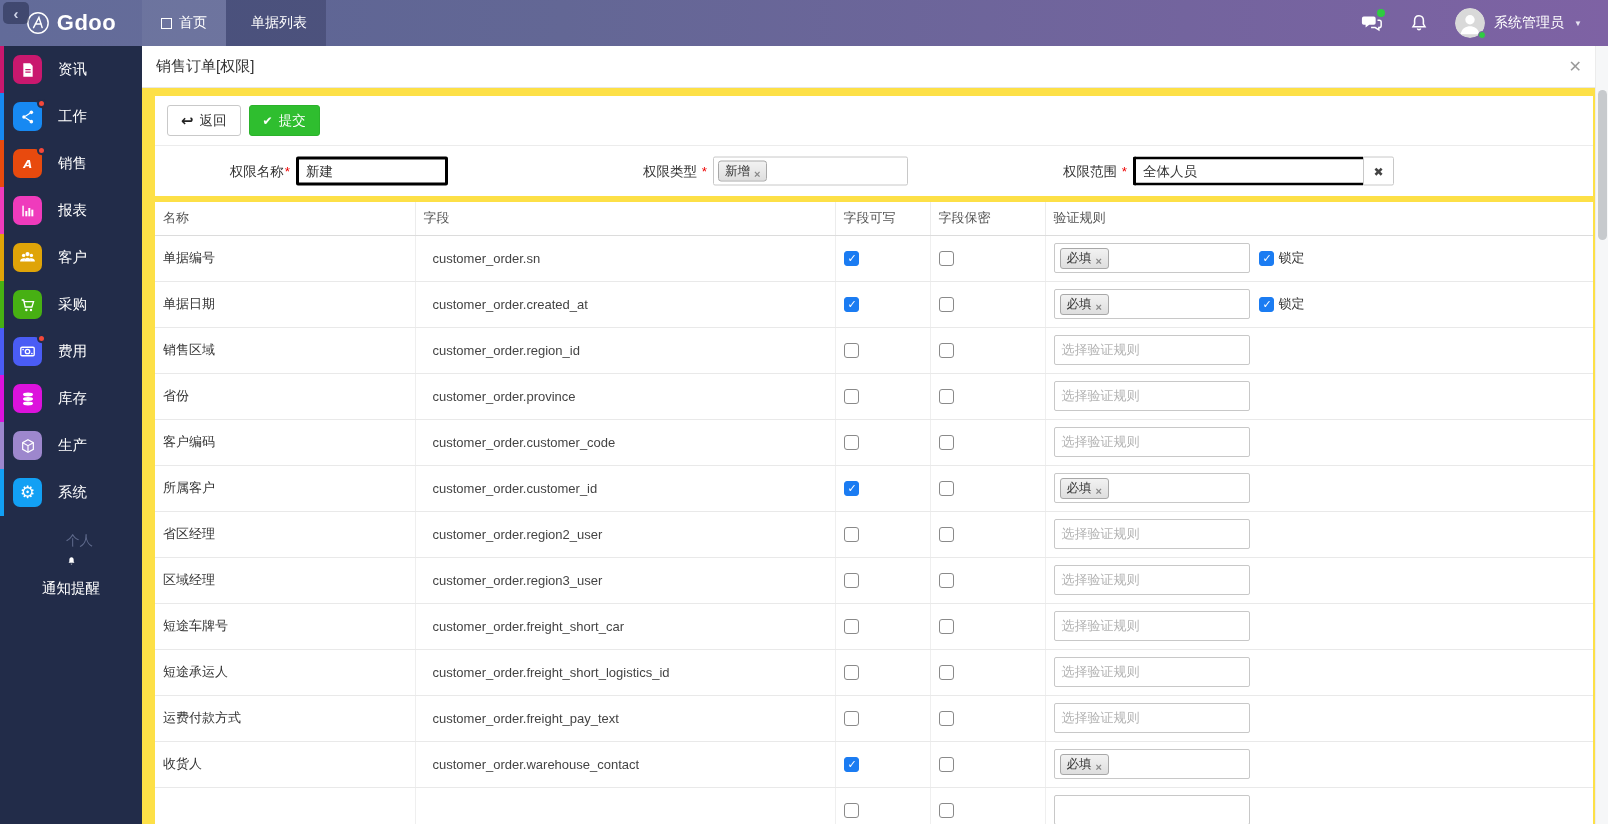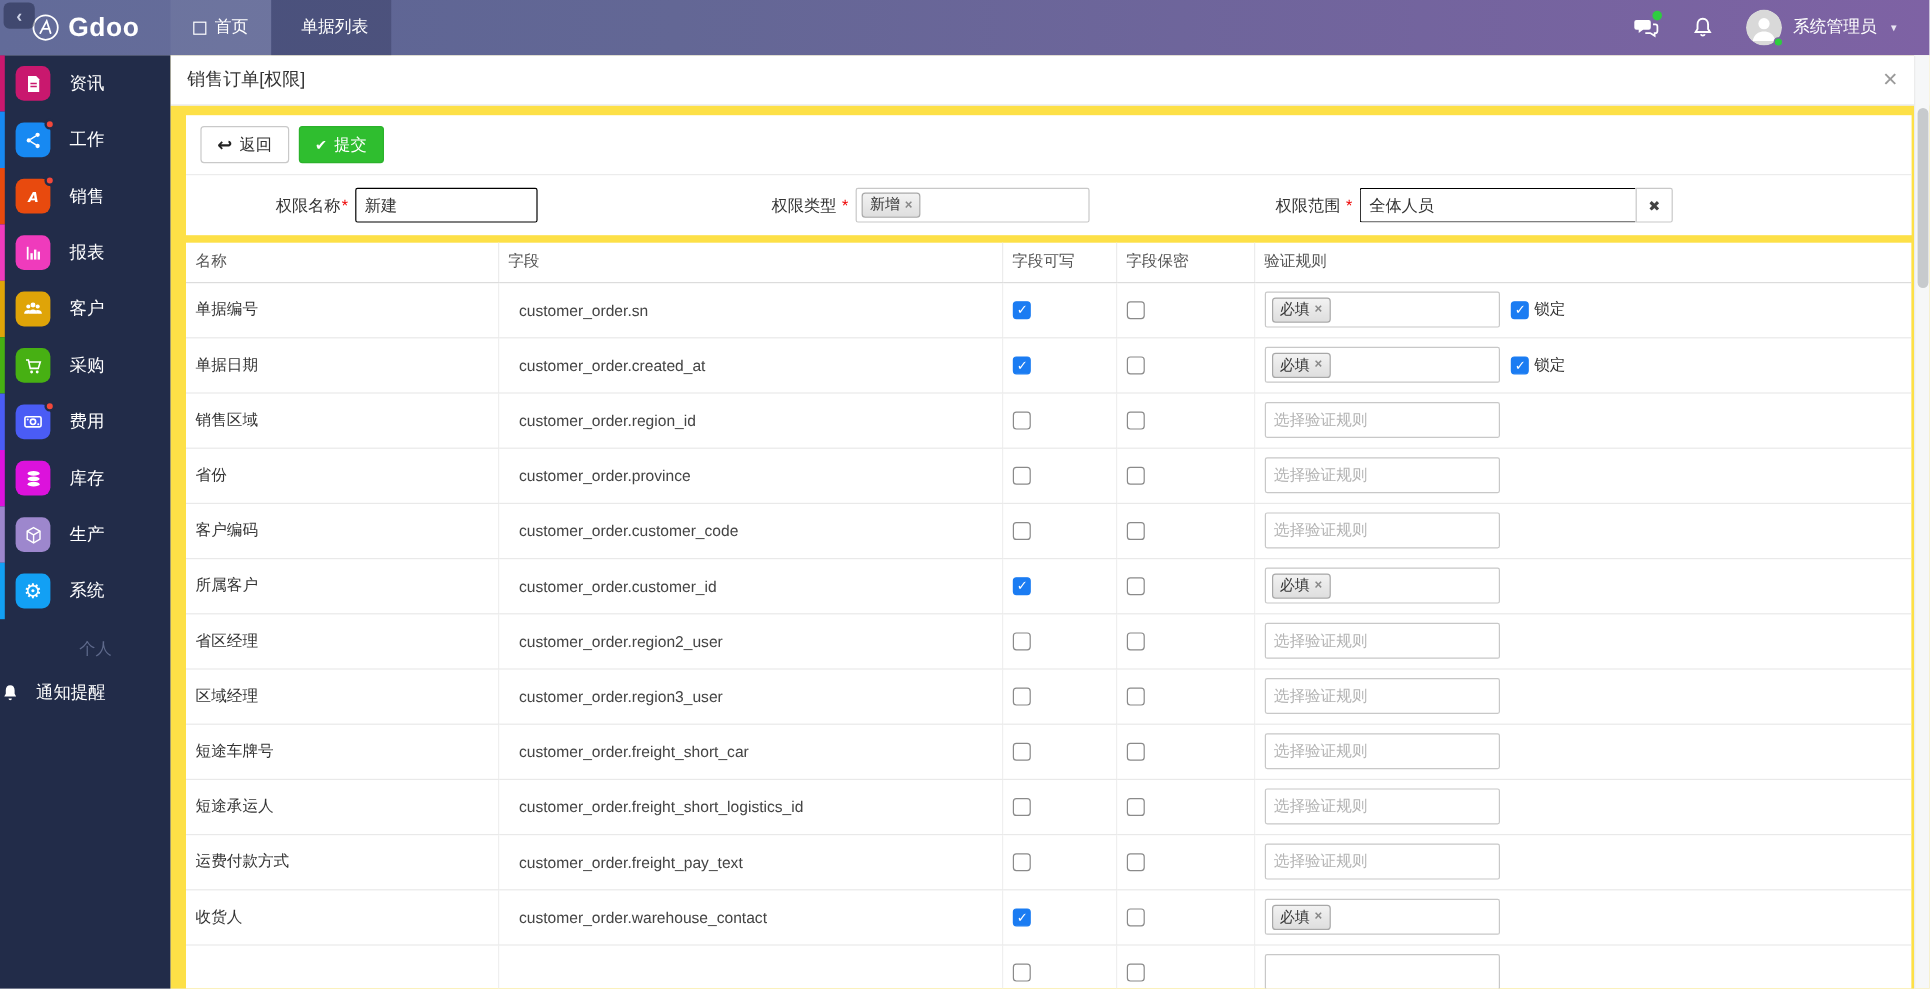--- a/index.html
+++ b/index.html
@@ -41,21 +41,21 @@
   .side-item { position:relative; height:47px; display:flex; align-items:center; cursor:pointer; }
   .side-strip { position:absolute; left:0; top:0; width:4px; height:100%; }
   .side-tile { position:relative; width:29px; height:29px; border-radius:7px; margin-left:13px;
                display:flex; align-items:center; justify-content:center; flex:none; }
   .side-tile svg { display:block; }
   .side-badge { position:absolute; top:-3px; right:-4px; width:9px; height:9px; border-radius:50%;
                 background:#f4483a; border:2px solid #222c49; }
   .side-label { color:#fff; font-size:14.5px; margin-left:16px; }
   .side-section { color:#5f6a8c; font-size:13.5px; padding:16px 0 6px 17px;text-align:center; }
   .side-notify { height:42px; display:flex; align-items:center; gap:13px;
-                 color:#fff; font-size:14.5px; cursor:pointer; }
+                 color:#fff; font-size:14.5px; cursor:pointer;flex-direction:column; }
   .side-notify svg { width:17px; height:17px; }
   .gear-glyph { color:#fff; font-size:17px; line-height:1; }
 
   
   .main { position:absolute; left:142px; top:46px; width:1466px; height:778px;
           background:#fde047; display:flex; flex-direction:column; }
   .titlebar { height:42px; background:#fff; border-bottom:1px solid #e7e7e7;
               display:flex; align-items:center; padding:0 22px 0 14px; flex:none; }
   .page-title { font-size:15px; color:#333; }
   .close-x { margin-left:auto; color:#9a9a9a; font-size:16px; cursor:pointer; padding:2px 4px; }
@@ -70,27 +70,27 @@
   .btn-back .bicon { font-size:15px; color:#222; font-weight:bold; }
   .btn-submit { background:#2fbe2f; border:1px solid #2bb22b; color:#fff; }
   .btn-submit .bicon { font-size:12px; }
 
   .formrow { position:relative; height:50px; }
   .fgroup { position:absolute; top:50%; transform:translateY(-50%); display:flex; align-items:center; }
   .fg1 { left:10px; } .fg2 { left:420px; } .fg3 { left:835px; }
   .flabel { font-size:13.5px; color:#333; text-align:right; }
   .fg1 .flabel { width:125px; } .fg2 .flabel { width:132px; } .fg3 .flabel { width:137px; }
   .req { color:#e00; margin-left:1px; }
-  .f-input { margin-left:6px; height:29px; border:1px solid #000000; border-radius:2px;
+  .f-input { margin-left:6px; height:29px; border:3px solid #000000; border-radius:2px;
              font-size:13.5px; color:#333; padding:0 7px; outline:none;
              font-family:"Liberation Sans","DejaVu Sans",sans-serif; }
   .fg1 .f-input { width:152px; }
   .tagbox { margin-left:6px; width:195px; height:29px; border:1px solid #c8c8c8; border-radius:2px;
             background:#fff; display:flex; align-items:center; padding:0 4px; cursor:text; }
-  .tag { display:inline-flex; align-items:center; gap:4px; background:linear-gradient(#f2f2f2,#dedede);
+  .tag { display:inline-flex; align-items:flex-end; gap:4px; background:linear-gradient(#f2f2f2,#dedede);
          border:1px solid #a8a8a8; border-radius:3px; padding:1px 6px; font-size:12.5px; color:#333; }
   .tag-x { color:#888; font-size:11px; font-weight:bold; cursor:pointer; }
   .igroup { margin-left:6px; display:flex; }
   .igroup .f-input { margin-left:0; width:230px; border-right:none; border-radius:2px 0 0 2px; }
   .iaddon { width:31px; height:29px; border:1px solid #c8c8c8; border-radius:0 2px 2px 0;
             background:#fff; display:flex; align-items:center; justify-content:center;
             font-size:12px; color:#444; font-weight:bold; cursor:pointer; }
 
   .tablewrap { margin-top:6px; flex:1; overflow:hidden; }
   table { width:100%; border-collapse:collapse; table-layout:fixed; background:#fff; }

